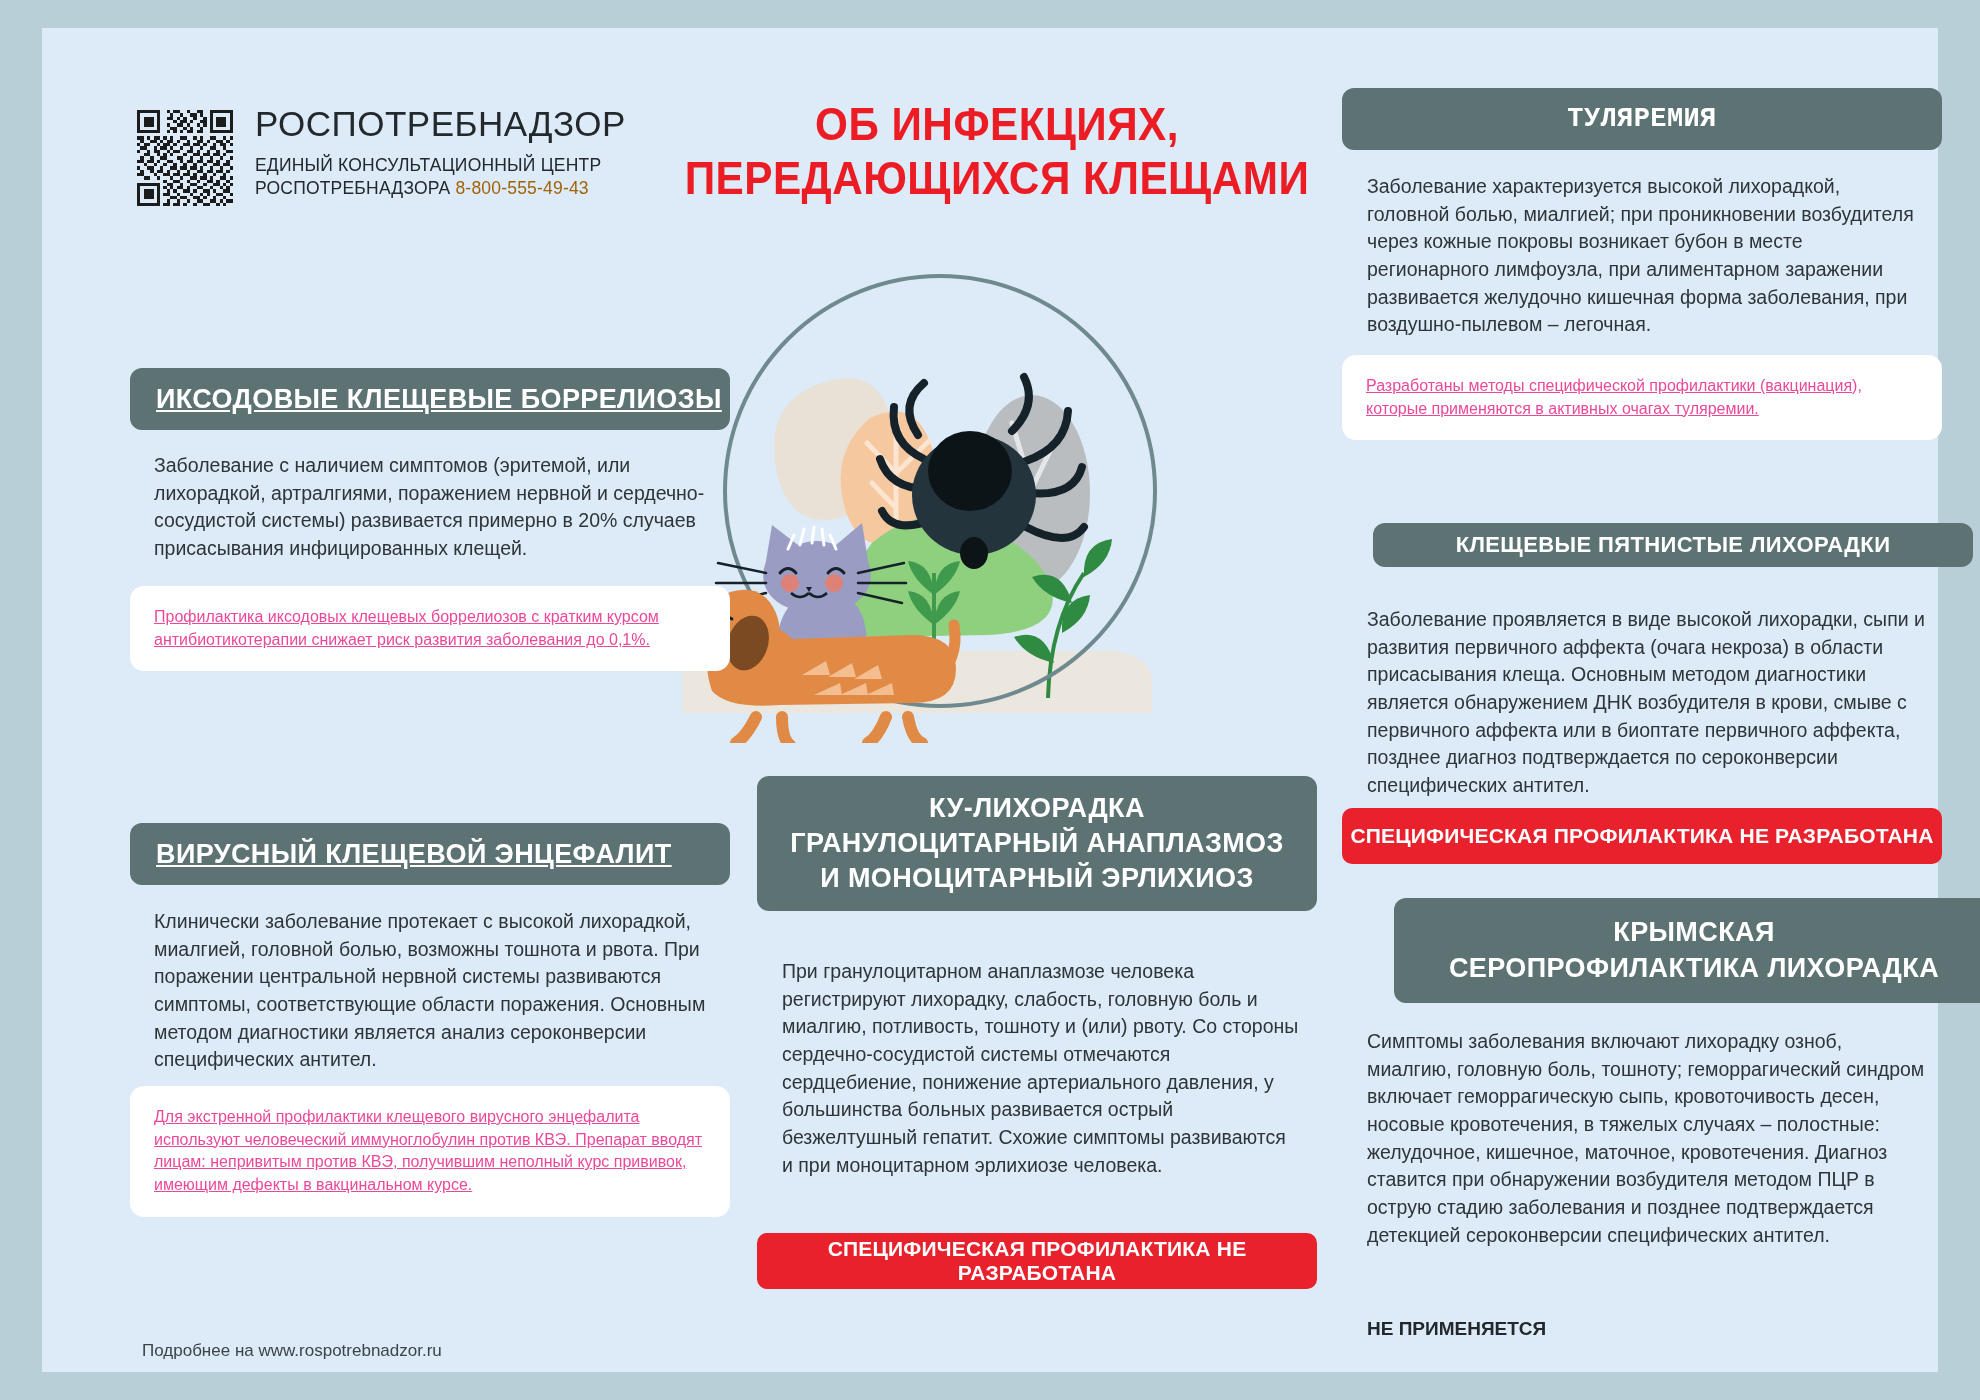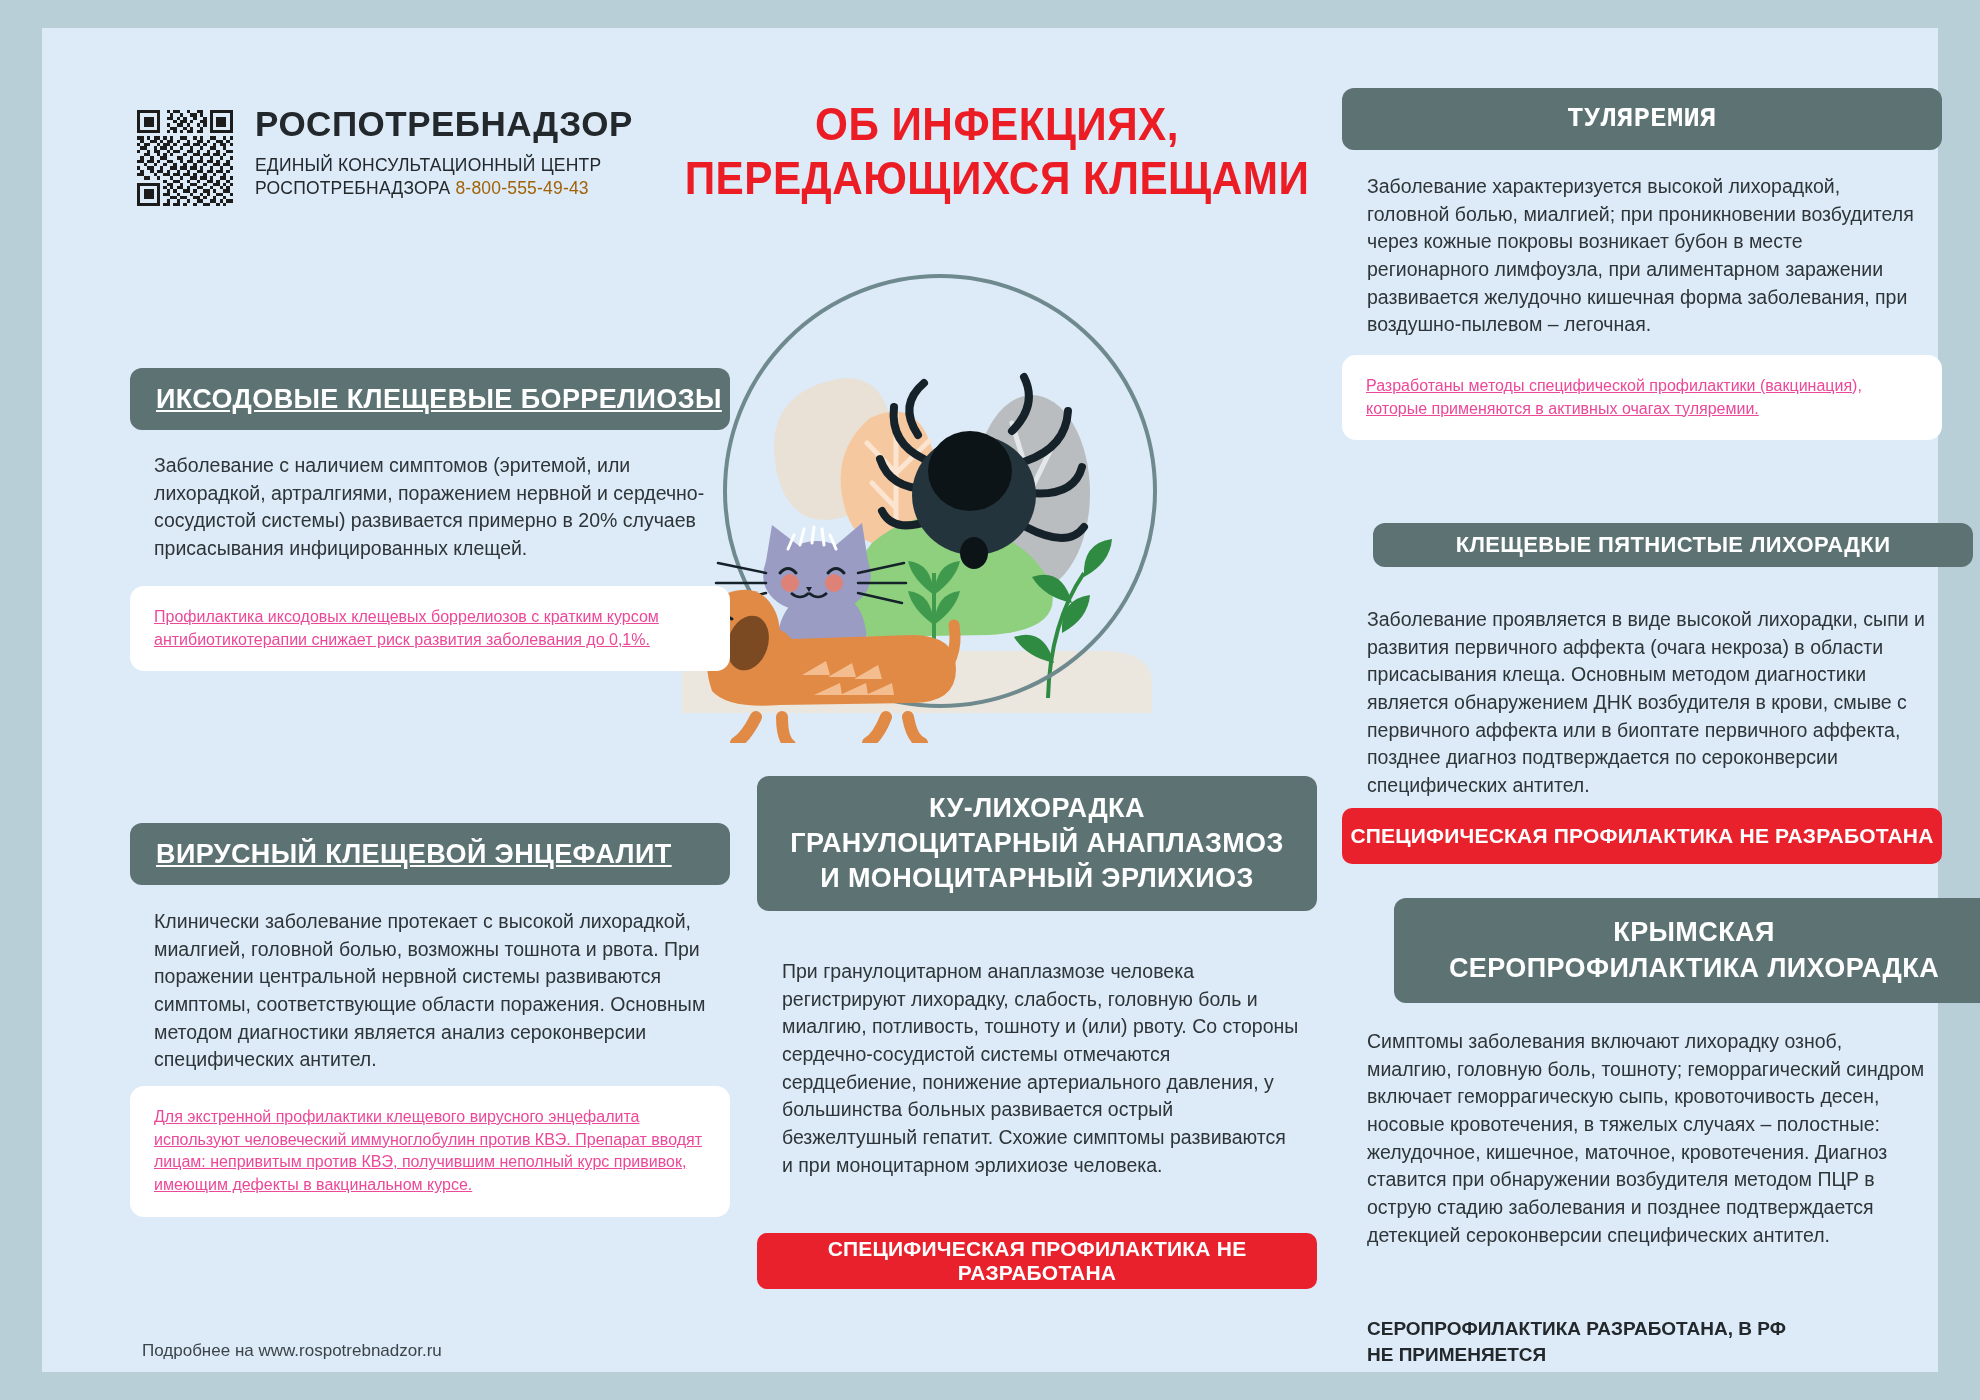--- a/index.html
+++ b/index.html
@@ -53,21 +53,21 @@
     justify-content:center;
     text-align:center;
     letter-spacing:.2px;
     box-sizing:border-box;
   }
 
   
   #brand{position:absolute;left:95px;top:78px;display:flex;align-items:flex-start;}
   #qr{width:96px;height:96px;margin-top:4px;}
   #brandtxt{margin-left:22px;}
-  #brandtitle{font-size:35px;font-weight:bold;color:#22282b;letter-spacing:.5px;line-height:1;}
+  #brandtitle{font-size:35px;font-weight:normal;color:#22282b;letter-spacing:.5px;line-height:1;}
   #brandsub{margin-top:13px;font-size:17.5px;color:#22282b;line-height:1.32;letter-spacing:.2px;}
   #phone{color:#a16207;font-weight:normal;}
 
   #maintitle{
     position:absolute;left:610px;top:70px;width:690px;
     text-align:center;color:#ec1c24;
     font-weight:bold;font-size:46px;line-height:1.17;
     letter-spacing:.5px;
     transform:scaleX(.92);transform-origin:center top;
   }
@@ -490,17 +490,16 @@
   <div id="h-spot" class="hdr center">КЛЕЩЕВЫЕ ПЯТНИСТЫЕ ЛИХОРАДКИ</div>
   <div id="p-spot" class="para">Заболевание проявляется в виде высокой лихорадки, сыпи и развития первичного аффекта (очага некроза) в области присасывания клеща. Основным методом диагностики является обнаружением ДНК возбудителя в крови, смыве с первичного аффекта или в биоптате первичного аффекта, позднее диагноз подтверждается по сероконверсии специфических антител.</div>
   <div id="r-spot" class="redbar">СПЕЦИФИЧЕСКАЯ ПРОФИЛАКТИКА НЕ РАЗРАБОТАНА</div>
 
   <div id="h-crim" class="hdr center">
     <div>КРЫМСКАЯ</div>
     <div>СЕРОПРОФИЛАКТИКА ЛИХОРАДКА</div>
   </div>
   <div id="p-crim" class="para">Симптомы заболевания включают лихорадку озноб, миалгию, головную боль, тошноту; геморрагический синдром включает геморрагическую сыпь, кровоточивость десен, носовые кровотечения, в тяжелых случаях – полостные: желудочное, кишечное, маточное, кровотечения. Диагноз ставится при обнаружении возбудителя методом ПЦР в острую стадию заболевания и позднее подтверждается детекцией сероконверсии специфических антител.</div>
   <div id="n-crim">
-    <div>СЕРОПРОФИЛАКТИКА РАЗРАБОТАНА,  В РФ</div>
     <div>НЕ ПРИМЕНЯЕТСЯ</div>
   </div>
 
 </div>
 
 </body></html>

